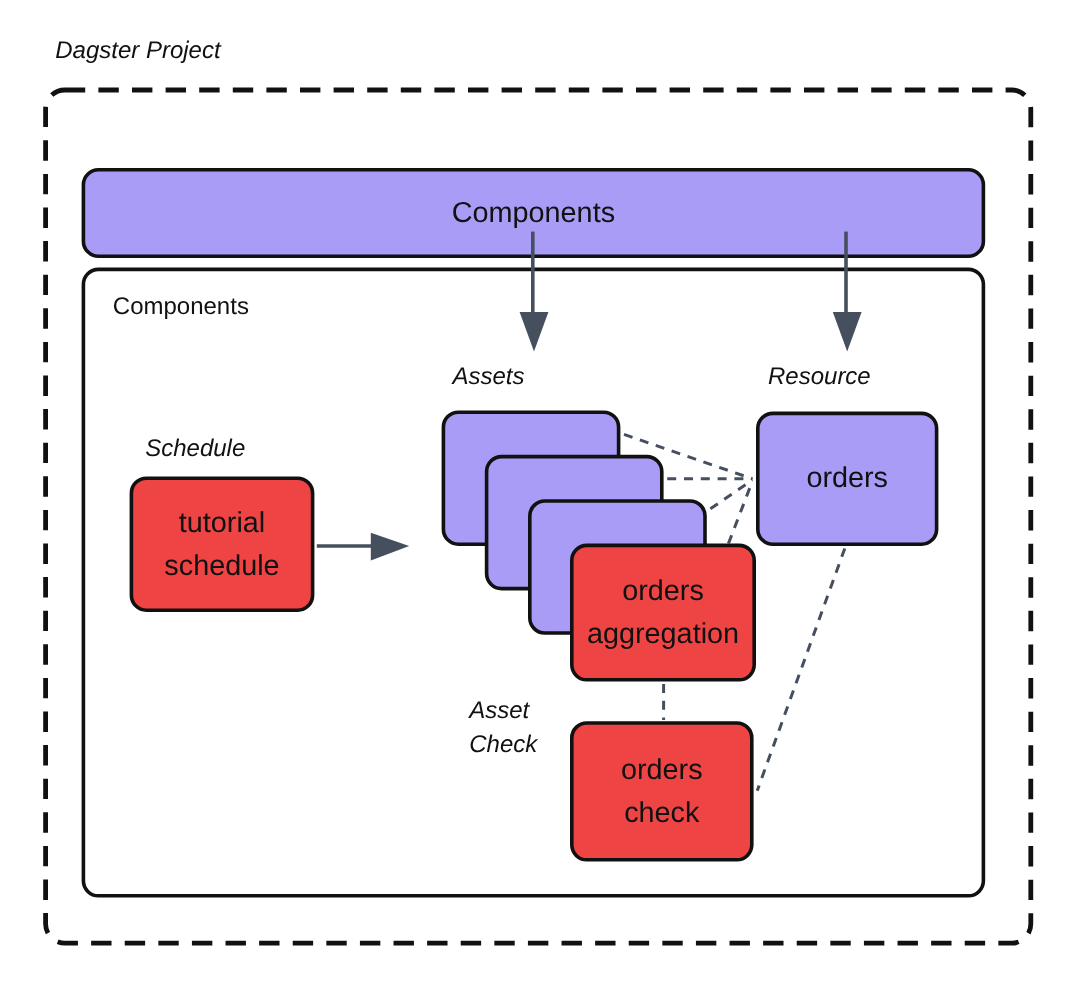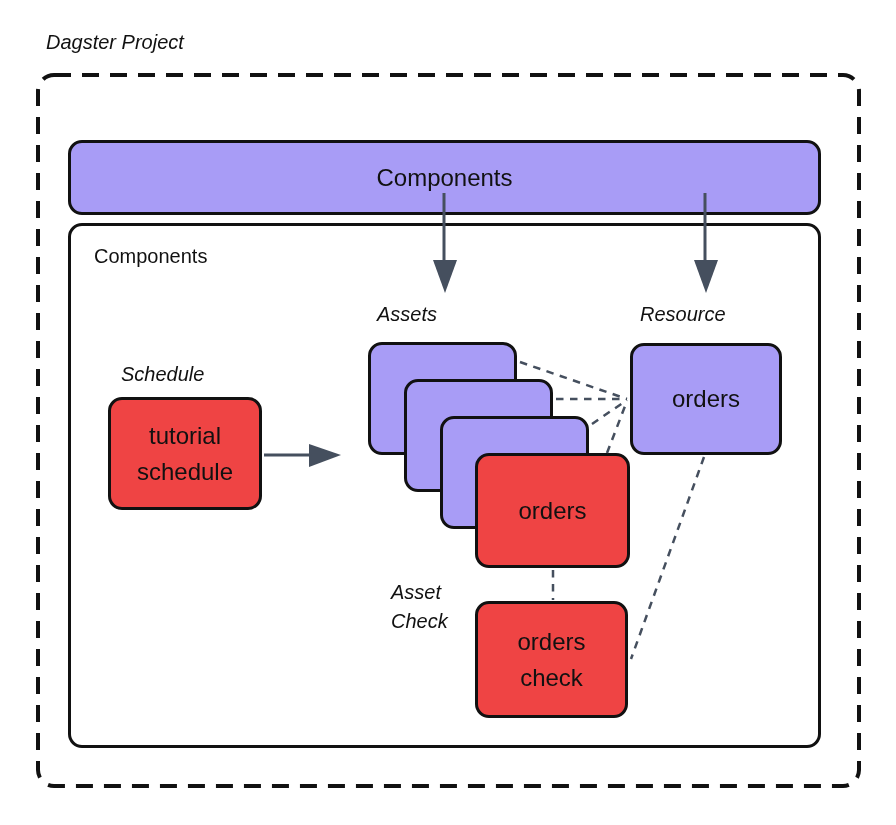--- a/index.html
+++ b/index.html
@@ -95,20 +95,21 @@
     <span>tutorial</span>
     <span>schedule</span>
   </div>
 
   <div class="box purple" style="left:368px; top:342px; width:149px; height:113px;"></div>
   <div class="box purple" style="left:404px; top:379px; width:149px; height:113px;"></div>
   <div class="box purple" style="left:440px; top:416px; width:149px; height:113px;"></div>
 
   <div class="box" style="left:475px; top:453px; width:155px; height:115px;">
     <span>orders</span>
+    <span>aggregation</span>
   </div>
 
   <div class="box purple" style="left:630px; top:343px; width:152px; height:112px;">
     <span>orders</span>
   </div>
 
   <div class="box" style="left:475px; top:601px; width:153px; height:117px;">
     <span>orders</span>
     <span>check</span>
   </div>

